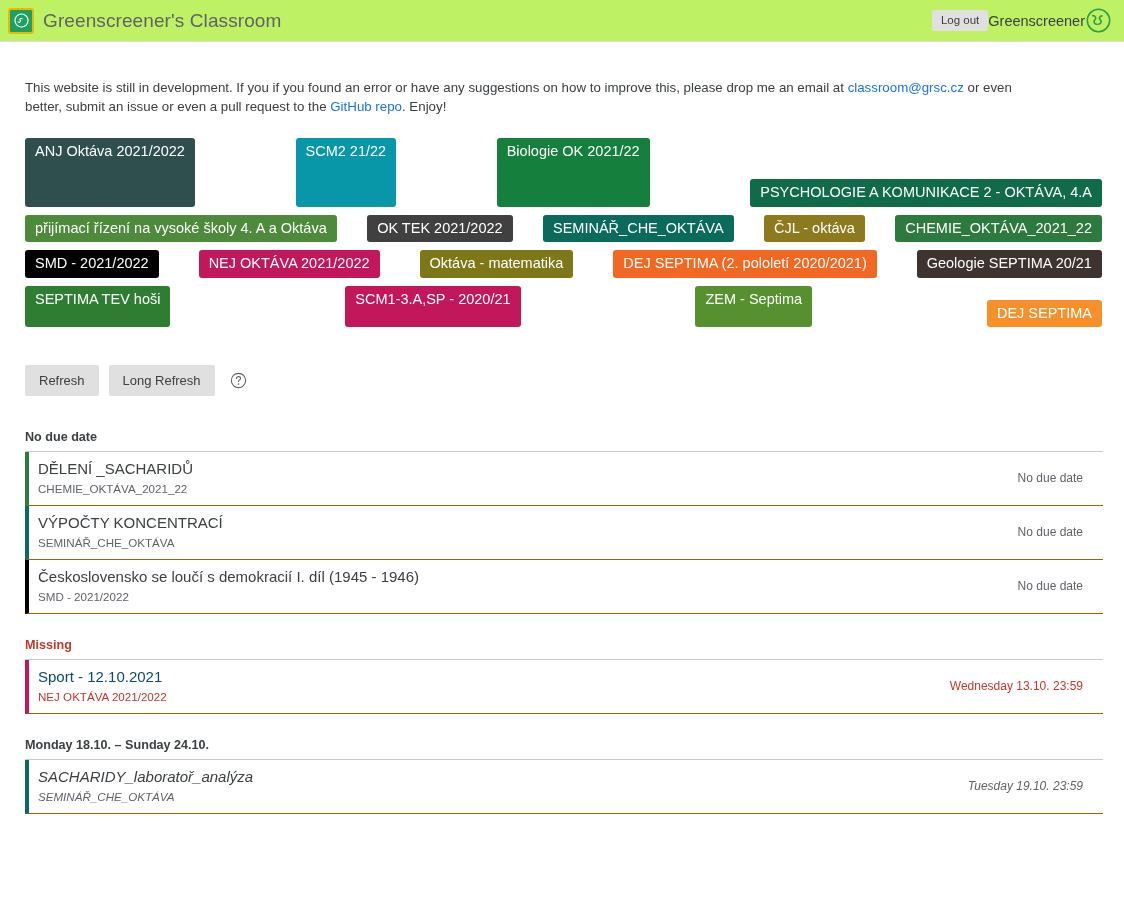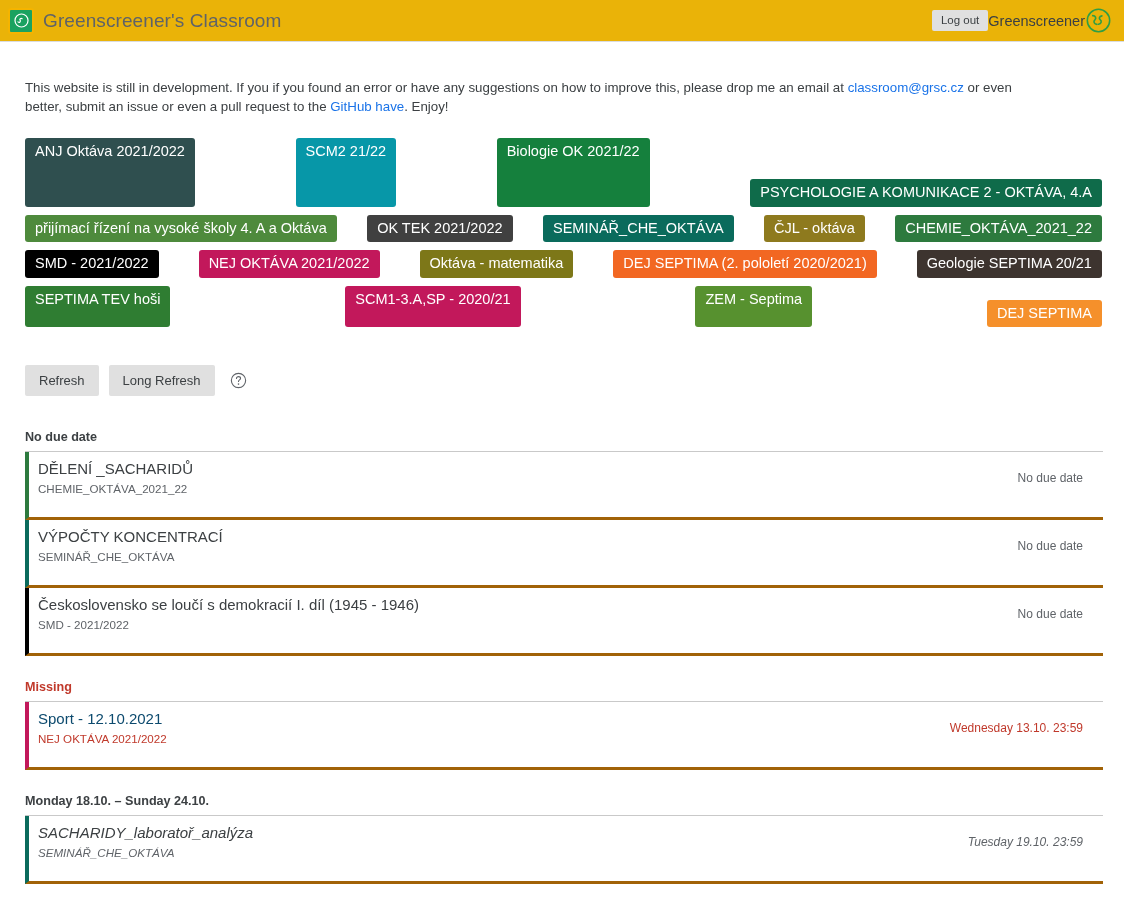--- a/index.html
+++ b/index.html
@@ -12,21 +12,21 @@
     overflow: hidden;
   }
 
   
   .topbar {
     height: 42px;
     border-bottom: 1px solid #dadce0;
     display: flex;
     align-items: center;
     padding: 0 12px 0 8px;
-    background: #eab308;
+    background: #bef264;
   }
   .brand {
     display: flex;
     align-items: center;
     gap: 9px;
   }
   .logo-box {
     width: 26px; height: 26px;
     background: #1aa260;
     border: 2px solid #f5b400;
@@ -127,24 +127,24 @@
     padding-bottom: 7px;
   }
   .section-title.missing { color: #c0392b; }
   .rows {
     width: 1078px;
     border-top: 1px solid #c9c9c9;
   }
   .row {
     display: flex;
     align-items: center;
-    border-bottom: 3px solid #a16207;
+    border-bottom: 1px solid #a16207;
     border-left: 4px solid #2f4f4f;
     min-height: 54px;
-    padding: 7px 12px 20px 9px;
+    padding: 7px 12px 8px 9px;
     cursor: pointer;
     background: #fff;
   }
   .row-main { flex: 1 1 auto; min-width: 0; }
   .row-title {
     font-size: 15px;
     color: #3c4043;
     line-height: 19px;
     white-space: nowrap;
   }
@@ -187,21 +187,21 @@
       <svg width="27" height="27" viewBox="0 0 28 28" aria-hidden="true">
         <circle cx="14" cy="14" r="11.6" fill="none" stroke="#2f9e44" stroke-width="1.6"></circle>
         <path d="M8 9c3 0 4 2.6 2.2 4.4C8.4 15 9.6 18 12.4 18" fill="none" stroke="#2f9e44" stroke-width="1.7" stroke-linecap="round"></path>
         <path d="M17.5 9.2c-2.7.4-3.4 2.8-1.6 4.2 1.9 1.5.7 4.1-1.8 4.5" fill="none" stroke="#2f9e44" stroke-width="1.7" stroke-linecap="round"></path>
       </svg>
     </span>
   </div>
 </div>
 
 <div class="notice">
-  <span>This website is still in development. If you if you found an error or have any suggestions on how to improve this, please drop me an email at </span><a href="#">classroom@grsc.cz</a><span> or even better, submit an issue or even a pull request to the </span><a href="#">GitHub have</a><span>. Enjoy!</span>
+  <span>This website is still in development. If you if you found an error or have any suggestions on how to improve this, please drop me an email at </span><a href="#">classroom@grsc.cz</a><span> or even better, submit an issue or even a pull request to the </span><a href="#">GitHub repo</a><span>. Enjoy!</span>
 </div>
 
 <div class="tag-rows">
     <div class="tag-row">
       <span class="tag" style="background: rgb(47, 79, 79);">ANJ Oktáva 2021/2022</span>
       <span class="tag" style="background: rgb(7, 151, 168);">SCM2 21/22</span>
       <span class="tag" style="background: #15803d;">Biologie OK 2021/22</span>
       <span class="tag" style="background: rgb(15, 107, 74); margin-top: 41px;">PSYCHOLOGIE A KOMUNIKACE 2 - OKTÁVA, 4.A</span>
     </div>
     <div class="tag-row">

